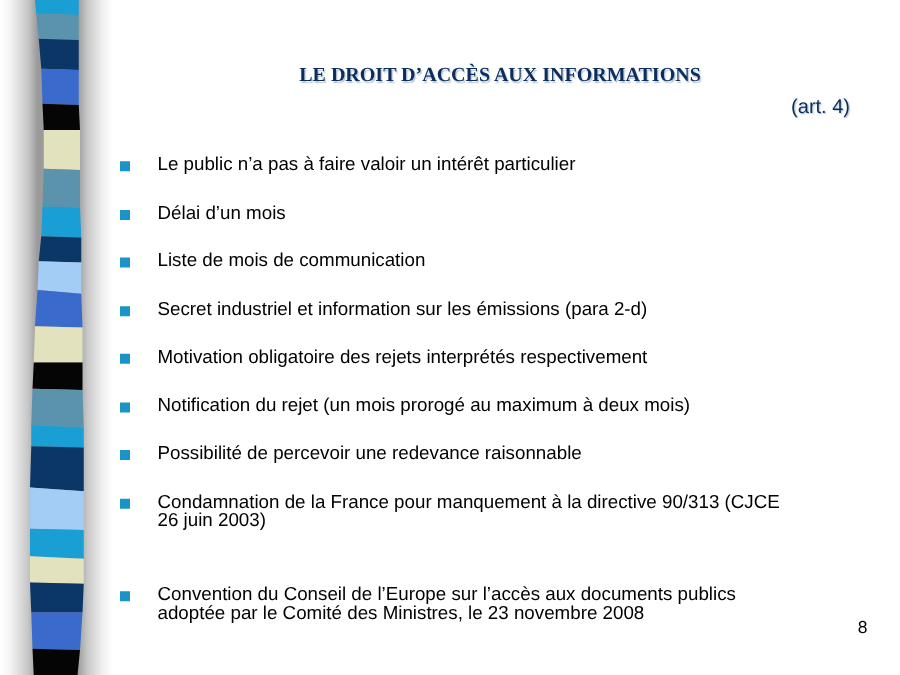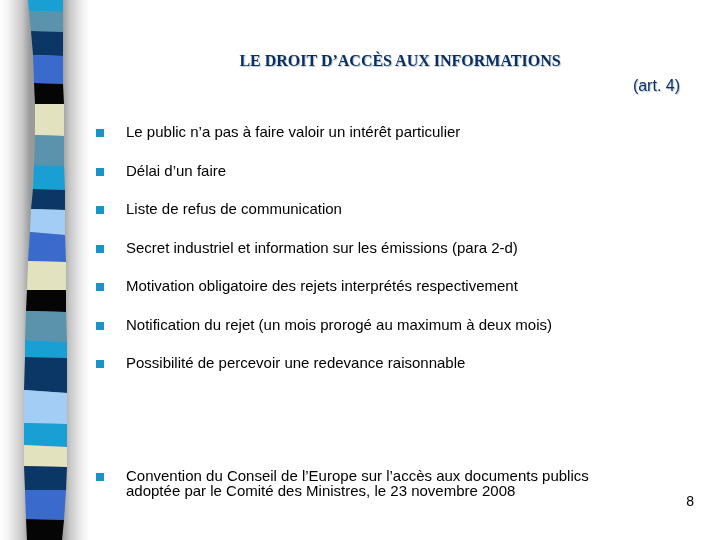--- a/index.html
+++ b/index.html
@@ -72,42 +72,49 @@
 <div class="title">LE DROIT D’ACCÈS AUX INFORMATIONS</div>
 <div class="subtitle">(art. 4)</div>
 
 <div class="bullets">
   <div class="item" style="top:124px">
     <span class="bullet-sq"></span>
     <span class="item-text">Le public n’a pas à faire valoir un intérêt particulier</span>
   </div>
   <div class="item" style="top:163px">
     <span class="bullet-sq"></span>
-    <span class="item-text">Délai d’un faire</span>
+    <span class="item-text">Délai d’un mois</span>
   </div>
   <div class="item" style="top:201px">
     <span class="bullet-sq"></span>
-    <span class="item-text">Liste de refus de communication</span>
+    <span class="item-text">Liste de mois de communication</span>
   </div>
   <div class="item" style="top:240px">
     <span class="bullet-sq"></span>
     <span class="item-text">Secret industriel et information sur les émissions (para 2-d)</span>
   </div>
   <div class="item" style="top:317px">
     <span class="bullet-sq"></span>
     <span class="item-text">Notification du rejet (un mois prorogé au maximum à deux mois)</span>
   </div>
   <div class="item" style="top:278px">
     <span class="bullet-sq"></span>
     <span class="item-text">Motivation obligatoire des rejets interprétés respectivement</span>
   </div>
   <div class="item" style="top:355px">
     <span class="bullet-sq"></span>
     <span class="item-text">Possibilité de percevoir une redevance raisonnable</span>
   </div>
+  <div class="item" style="top:394px">
+    <span class="bullet-sq"></span>
+    <span class="item-text">
+      <span>Condamnation de la France pour manquement à la directive 90/313 (CJCE</span><br>
+      <span>26 juin 2003)</span>
+    </span>
+  </div>
   <div class="item" style="top:468px">
     <span class="bullet-sq"></span>
     <span class="item-text">
       <span>Convention du Conseil de l’Europe sur l’accès aux documents publics</span><br>
       <span>adoptée par le Comité des Ministres, le 23 novembre 2008</span>
     </span>
   </div>
 </div>
 
 <div class="page-num">8</div>

